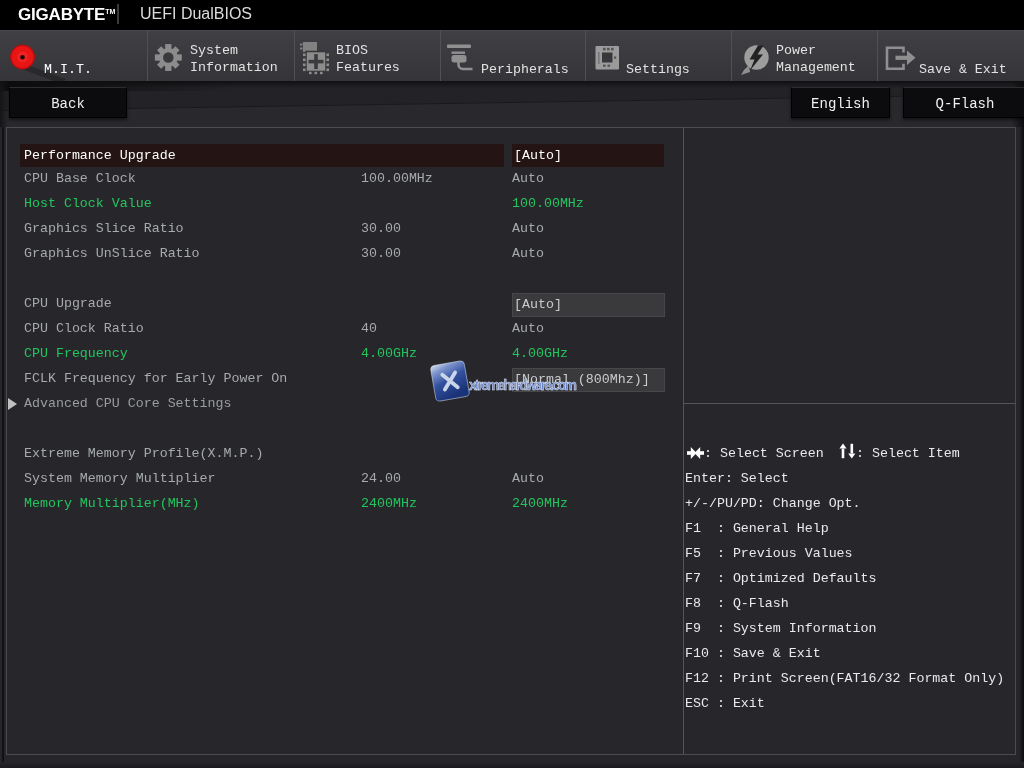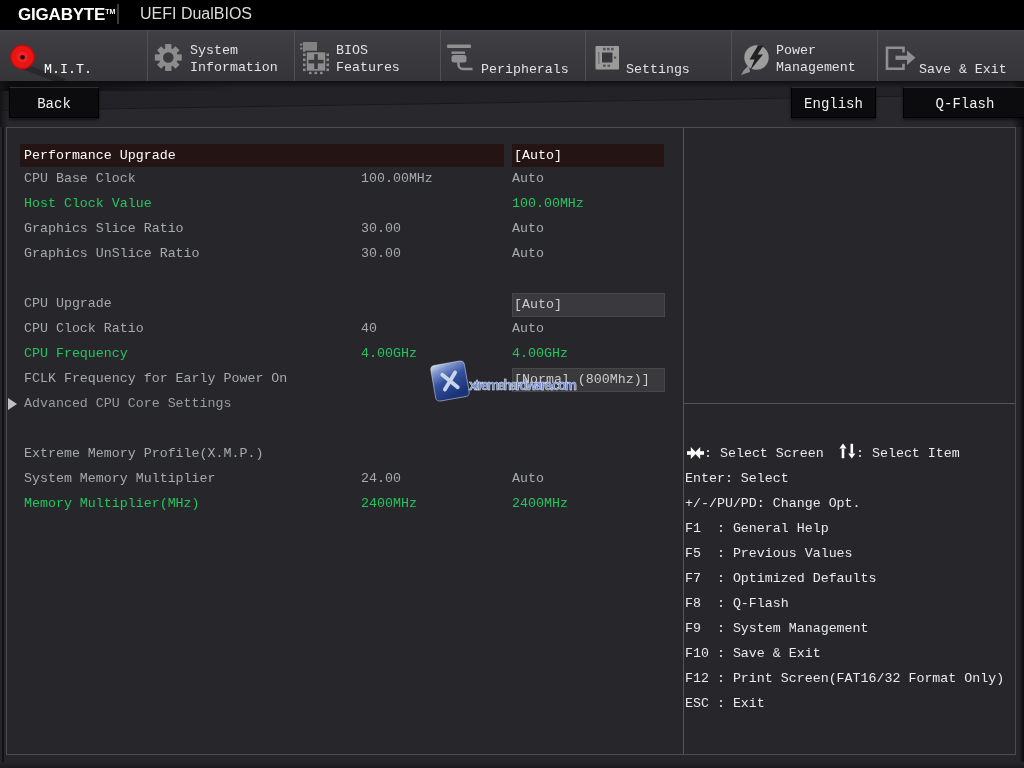--- a/index.html
+++ b/index.html
@@ -143,22 +143,22 @@
     <div style="position:absolute;left:0;top:0;width:1024px;height:7px;background:linear-gradient(#101013,rgba(22,22,25,0))"></div>
     <div style="position:absolute;left:-10px;top:21px;width:1050px;height:40px;background:#29292d;transform:rotate(-0.9deg);border-top:1px solid #1a1a1d"></div>
     <div style="position:absolute;left:0;top:0;width:240px;height:10px;background:linear-gradient(100deg,#0c0c0e,rgba(18,18,20,0))"></div>
     <div style="position:absolute;left:1012px;top:0;width:12px;height:46px;background:linear-gradient(to right,rgba(14,14,16,0),#0d0d0f)"></div>
     <div style="position:absolute;left:0;top:0;width:8px;height:46px;background:linear-gradient(to right,#141416,rgba(20,20,22,0))"></div>
   </div>
   <div class="abs" style="left:0;top:127px;width:2px;height:641px;background:#26262a"></div>
   <div class="abs" style="left:2px;top:127px;width:2px;height:641px;background:#121214"></div>
   <div class="abs" style="left:1019px;top:127px;width:5px;height:641px;background:linear-gradient(to right,#26262a,#0c0c0e)"></div>
   <div class="abs" style="left:0;top:762px;width:1024px;height:6px;background:linear-gradient(#26262a,#1b1b1d)"></div>
-  <div class="abs btn" style="left:9px;top:87px;width:90px">Back</div>
-  <div class="abs btn" style="left:791px;top:87px;width:85px">English</div>
+  <div class="abs btn" style="left:9px;top:87px;width:118px">Back</div>
+  <div class="abs btn" style="left:791px;top:87px;width:99px">English</div>
   <div class="abs btn" style="left:903px;top:87px;width:124px">Q-Flash</div>
 
   <div class="abs" id="panel">
     <div id="vdiv"></div>
     <div id="hdiv"></div>
 
     <div class="selband"></div>
     <div class="selbox">[Auto]</div>
     <div class="lbl" style="top:20px;color:#fff">Performance Upgrade</div>
     <div class="lbl" style="top:43px">CPU Base Clock</div>
@@ -206,21 +206,21 @@
       <rect x="2.7" y="5.6" width="2.6" height="9.6"></rect>
     <polygon points="9.2,10.4 16.4,10.4 12.8,15.4"></polygon>
       <rect x="11.5" y="0.8" width="2.6" height="9.6"></rect>
   </svg>
   <div class="help" style="top:471px">Enter: Select</div>
   <div class="help" style="top:496px">+/-/PU/PD: Change Opt.</div>
   <div class="help" style="top:521px">F1  : General Help</div>
   <div class="help" style="top:546px">F5  : Previous Values</div>
   <div class="help" style="top:571px">F7  : Optimized Defaults</div>
   <div class="help" style="top:596px">F8  : Q-Flash</div>
-  <div class="help" style="top:621px">F9  : System Management</div>
+  <div class="help" style="top:621px">F9  : System Information</div>
   <div class="help" style="top:646px">F10 : Save &amp; Exit</div>
   <div class="help" style="top:671px">F12 : Print Screen(FAT16/32 Format Only)</div>
   <div class="help" style="top:696px">ESC : Exit</div>
 
   <svg class="abs" style="left:425px;top:355px" width="165" height="50" viewBox="0 0 165 50">
     <defs>
       <linearGradient id="wg" x1="0" y1="0" x2="0.35" y2="1">
         <stop offset="0" stop-color="#d7e0ee"></stop>
         <stop offset="0.22" stop-color="#7f97cd"></stop>
         <stop offset="0.55" stop-color="#33509f"></stop>

